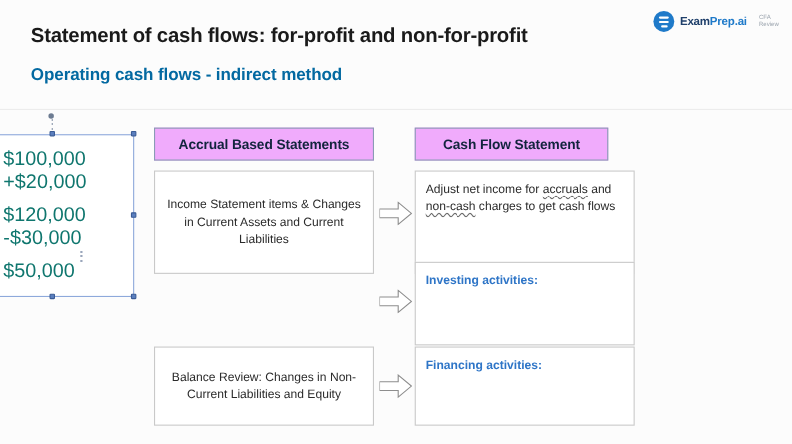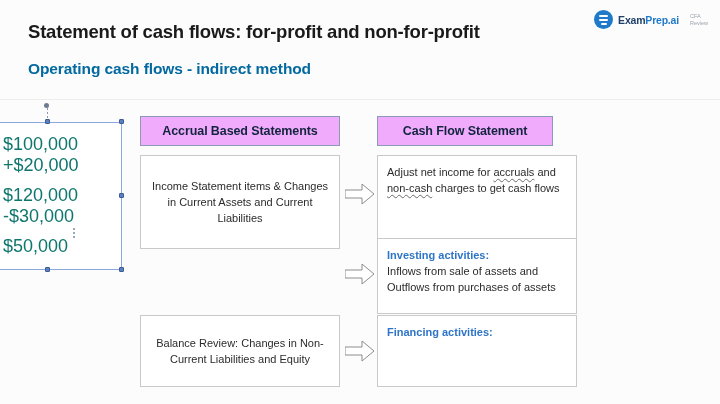--- a/index.html
+++ b/index.html
@@ -301,21 +301,20 @@
     <span>Adjust net income for </span><span class="misspell">accruals</span><span> and </span><span class="misspell">non-cash</span><span> charges to get cash flows</span>
   </div>
 
   <div class="arrow a2">
     <svg width="30" height="22" viewBox="0 0 30 22">
       <polygon points="0,7 17,7 17,1 29,11 17,21 17,15 0,15" fill="#ffffff" stroke="#8d8d8d" stroke-width="1"></polygon>
     </svg>
   </div>
   <div class="cell cell-right r2">
     <span class="act-title">Investing activities:</span>
-    <span>Inflows from sale of assets and Outflows from purchases of assets</span>
   </div>
 
   <div class="cell cell-left r3">Balance Review: Changes in Non-Current Liabilities and Equity</div>
   <div class="arrow a3">
     <svg width="30" height="22" viewBox="0 0 30 22">
       <polygon points="0,7 17,7 17,1 29,11 17,21 17,15 0,15" fill="#ffffff" stroke="#8d8d8d" stroke-width="1"></polygon>
     </svg>
   </div>
   <div class="cell cell-right r3">
     <span class="act-title">Financing activities:</span>

